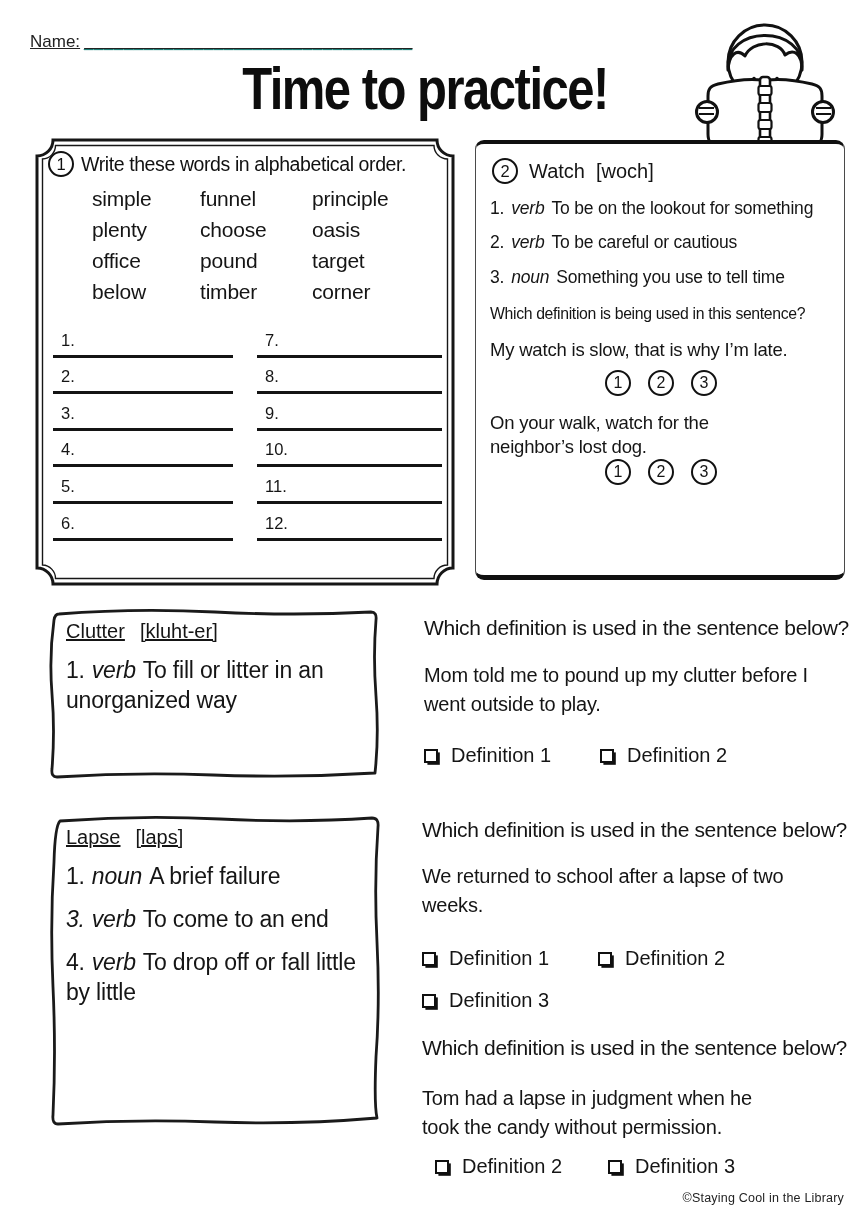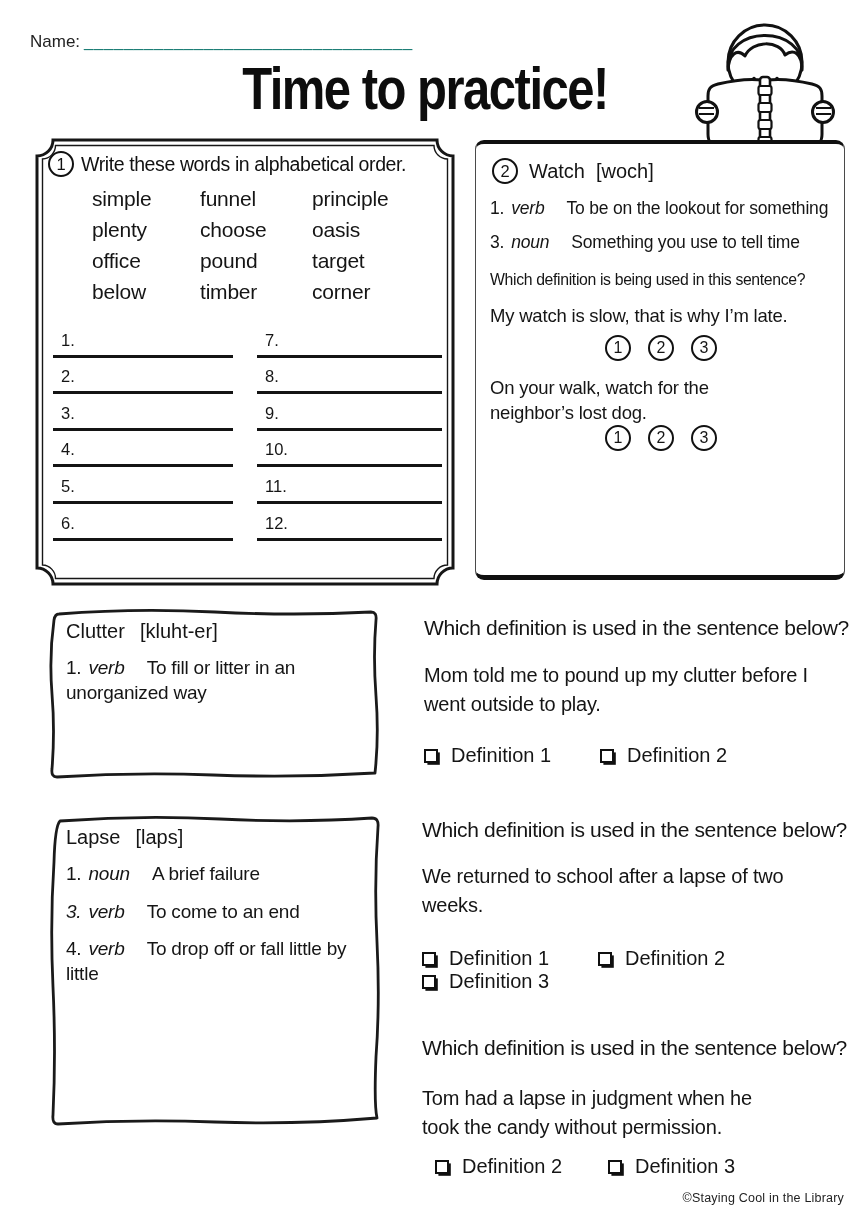--- a/index.html
+++ b/index.html
@@ -3,21 +3,21 @@
 <meta charset="utf-8">
 <style>
   * { box-sizing: border-box; margin: 0; padding: 0; }
   html,body { background:#ffffff; }
   .page {
     position: relative; width: 850px; height: 1215px; background: #fff;
     font-family: "Liberation Sans", sans-serif; color: #151515; overflow: hidden;
   }
 
   
-  .name-row { position:absolute; left:30px; top:32px; font-size:17px; color:#222; display:flex; align-items:baseline; }
+  .name-row { position:absolute; left:30px; top:32px; font-size:17px; color:#222; display:flex; align-items:baseline;text-decoration:underline; }
   .name-line { margin-left:4px; letter-spacing:0.5px; color:#0f766e; }
   .page-title {
     position:absolute; left:0; width:850px; top:54px; text-align:center;
     font-size:49px; font-weight:700; letter-spacing:-1.5px; color:#0d0d0d;
     transform:scaleY(1.22); transform-origin:50% 0;
   }
   .kid { position:absolute; left:690px; top:8px; }
 
   
   .box1 { position:absolute; left:35px; top:138px; width:420px; height:448px; }
@@ -31,40 +31,40 @@
 
   
   .box2 {
     position:absolute; left:475px; top:140px; width:370px; height:440px;
     border:1.8px solid #4a4a4a; border-top:4.5px solid #101010; border-bottom:5px solid #101010;
     border-radius:9px; padding:12px 12px 0 14px; background:#fff;
   }
   .box2-head { display:flex; align-items:center; gap:11px; font-size:20px; margin:2px 0 13px 2px; }
   .defline { font-size:17.5px; line-height:1.33; margin-bottom:11px; letter-spacing:-0.2px; }
   .def-num { margin-right:7px; }
-  .def-pos { margin-right:22px; }
+  .def-pos { margin-right:7px; }
   .it { font-style:italic; }
   .q-small { font-size:15.8px; letter-spacing:-0.35px; margin-top:16px; white-space:nowrap; }
   .sentence { font-size:18.5px; line-height:1.34; margin-top:15px; letter-spacing:-0.2px; }
   .sentence.narrow { width:300px; }
   .choices-row { display:flex; gap:17px; justify-content:center; margin-top:7px; }
   .choice-circle { width:26px; height:26px; border:2.4px solid #111; border-radius:50%; display:flex; align-items:center; justify-content:center; font-size:16px; background:#fff; }
 
   
   .sketch-box { position:absolute; }
   .sketch-box svg { position:absolute; inset:0; }
   .sketch-content { position:absolute; left:21px; top:14px; right:16px; }
-  .word-head { display:flex; gap:15px; font-size:20px; margin-bottom:13px; }
-  .sketch-content .defline { font-size:19px; margin-bottom:13px; line-height:1.3; }
+  .word-head { display:flex; gap:15px; font-size:20px; margin-bottom:13px;text-decoration:underline; }
+  .sketch-content .defline { font-size:23px; margin-bottom:13px; line-height:1.3; }
 
   
   .q-block { position:absolute; }
   .q-title { font-size:21px; letter-spacing:-0.35px; white-space:nowrap; }
   .q-sentence { font-size:20px; line-height:1.43; letter-spacing:-0.2px; margin-top:21px; }
-  .options-row { display:flex; flex-wrap:wrap; row-gap:0; margin-top:26px; font-size:20px; }
+  .options-row { display:flex; flex-wrap:wrap; row-gap:19px; margin-top:26px; font-size:20px; }
   .option { display:flex; align-items:center; gap:13px; }
   .cb { width:14px; height:14px; min-width:14px; border:2.6px solid #101010; box-shadow:2.6px 2.6px 0 -0.8px #101010; background:#fff; }
 
   .footer-credit { position:absolute; left:0; top:1191px; width:844px; text-align:right; font-size:12.5px; color:#222; letter-spacing:0.2px; }
 </style>
 </head>
 <body>
 
 <div class="page">
 
@@ -170,20 +170,23 @@
   <div class="box2">
     <div class="box2-head">
       <span class="num-circle">2</span>
       <span>Watch</span>
       <span>[woch]</span>
     </div>
     <div class="defline">
       <span class="def-num">1.</span><i class="def-pos">verb</i><span>To be on the lookout for something</span>
     </div>
     <div class="defline">
+      <span class="def-num">2.</span><i class="def-pos">verb</i><span>To be careful or cautious</span>
+    </div>
+    <div class="defline">
       <span class="def-num">3.</span><i class="def-pos">noun</i><span>Something you use to tell time</span>
     </div>
     <div class="q-small">Which definition is being used in this sentence?</div>
     <div class="sentence">My watch is slow, that is why I’m late.</div>
     <div class="choices-row">
       <span class="choice-circle">1</span>
       <span class="choice-circle">2</span>
       <span class="choice-circle">3</span>
     </div>
     <div class="sentence narrow">On your walk, watch for the neighbor’s lost dog.</div>

